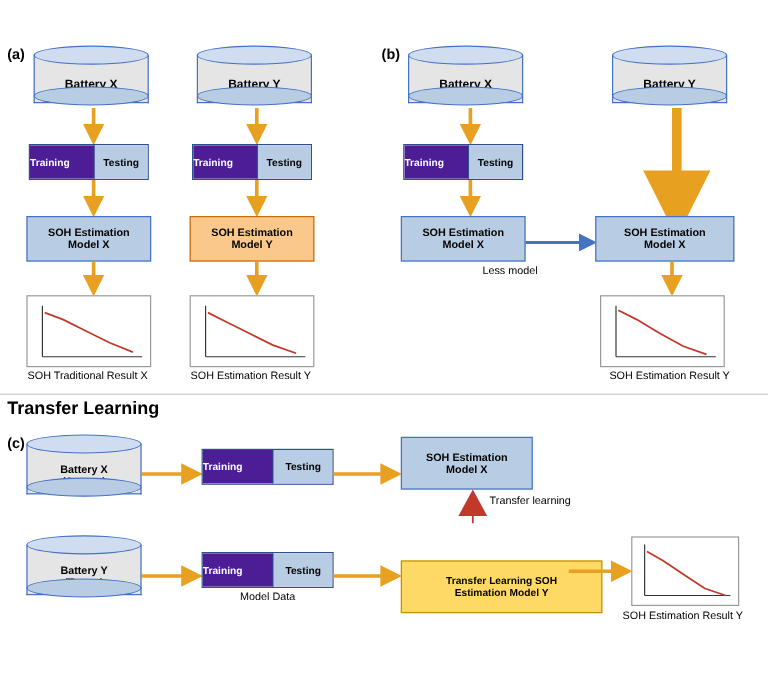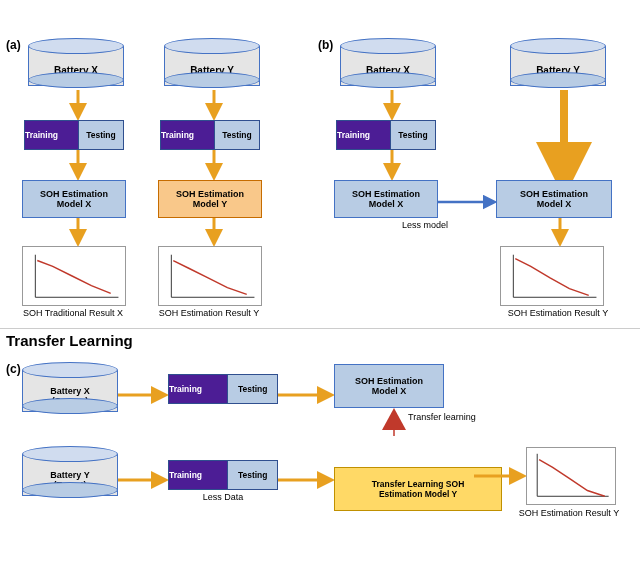--- a/index.html
+++ b/index.html
@@ -469,21 +469,21 @@
 
   <div class="split-box" style="left:168px;top:460px;width:110px;height:30px;">
     <div class="split-left" style="width:55%;font-size:8.5px;">
         <span>Training</span>
       </div>
     <div class="split-right" style="width:45%;font-size:8.5px;">
         <span>Testing</span>
       </div>
   </div>
 
-  <div class="label-text" style="left:178px;top:492px;width:90px;">Less Data</div>
+  <div class="label-text" style="left:178px;top:492px;width:90px;">Model Data</div>
 
   <svg class="arrow-svg" style="left:278px;top:470px;width:56px;height:20px;">
     <defs>
         <marker id="arr15" markerWidth="6" markerHeight="6" refX="3" refY="3" orient="auto">
           <polygon points="0 0, 6 3, 0 6" fill="#e8a020"></polygon>
         </marker>
       </defs>
     <line x1="0" y1="10" x2="48" y2="10" stroke="#e8a020" stroke-width="3" marker-end="url(#arr15)"></line>
   </svg>
 

